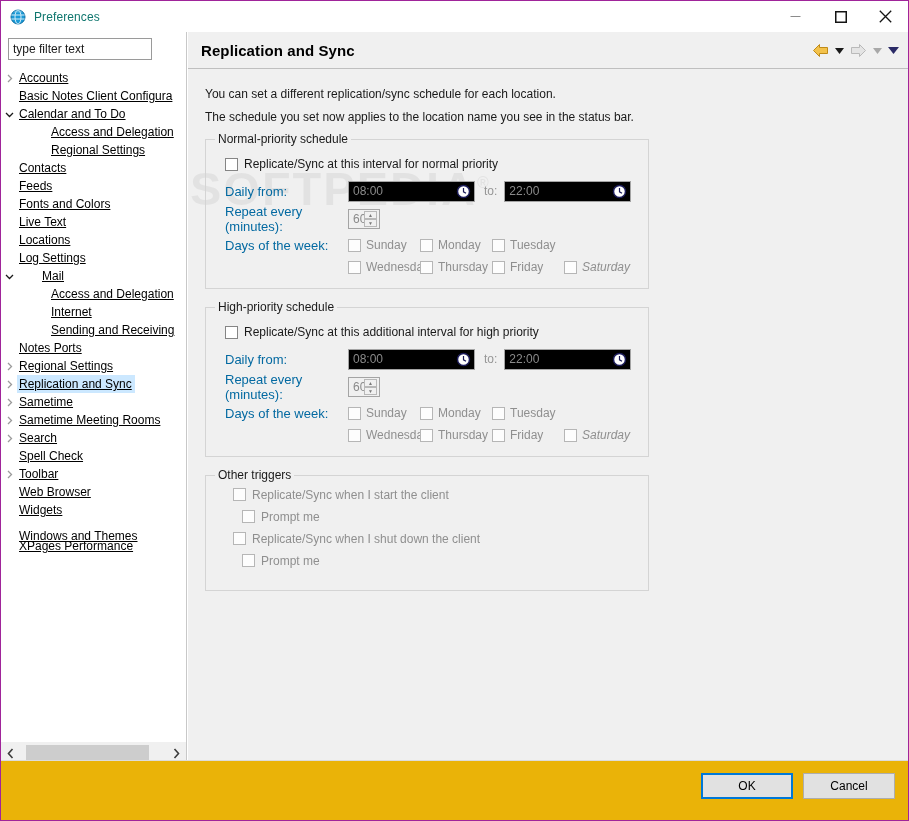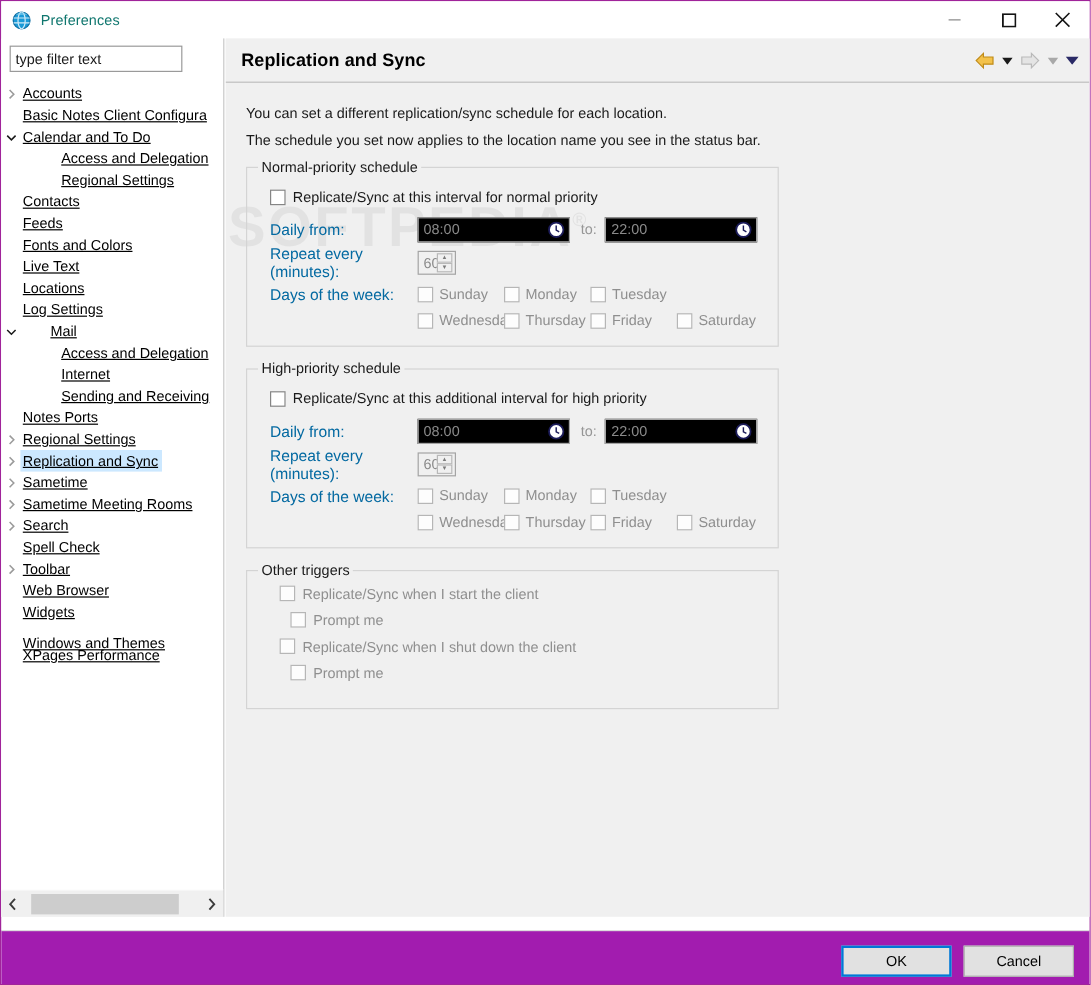--- a/index.html
+++ b/index.html
@@ -251,35 +251,35 @@
   .dayrow {
     display: flex; align-items: center;
     height: 22px;
   }
   .dayrow .fieldlabel { width: 132px; }
   .daycb {
     display: flex; align-items: center; gap: 5px;
     font-size: 12px; color: #8f8f8f;
     width: 72px; flex: 0 0 auto;
   }
-  .daycb.wide { width: 78px; }
+  .daycb.wide { width: 78px; font-style: italic; }
 
   
   .trigrow {
     display: flex; align-items: flex-start; gap: 6px;
     font-size: 12px; color: #8f8f8f;
     height: 22px;
     padding-left: 17px;
   }
   .trigrow.indent { padding-left: 26px; }
 
   
   .footer {
-    position: absolute; left: 0; right: 0; bottom: 0; height: 45px;
-    background: #a21caf;
+    position: absolute; left: 0; right: 0; bottom: 0; height: 60px;
+    background: #eab308;
     border-top: 1px solid #dcdcdc;
   }
   .footer-btns {
     position: absolute; right: 13px; top: 12px;
     display: flex; gap: 10px;
   }
   .btn {
     width: 92px; height: 26px;
     font-family: "Liberation Sans", sans-serif;
     font-size: 12px;

